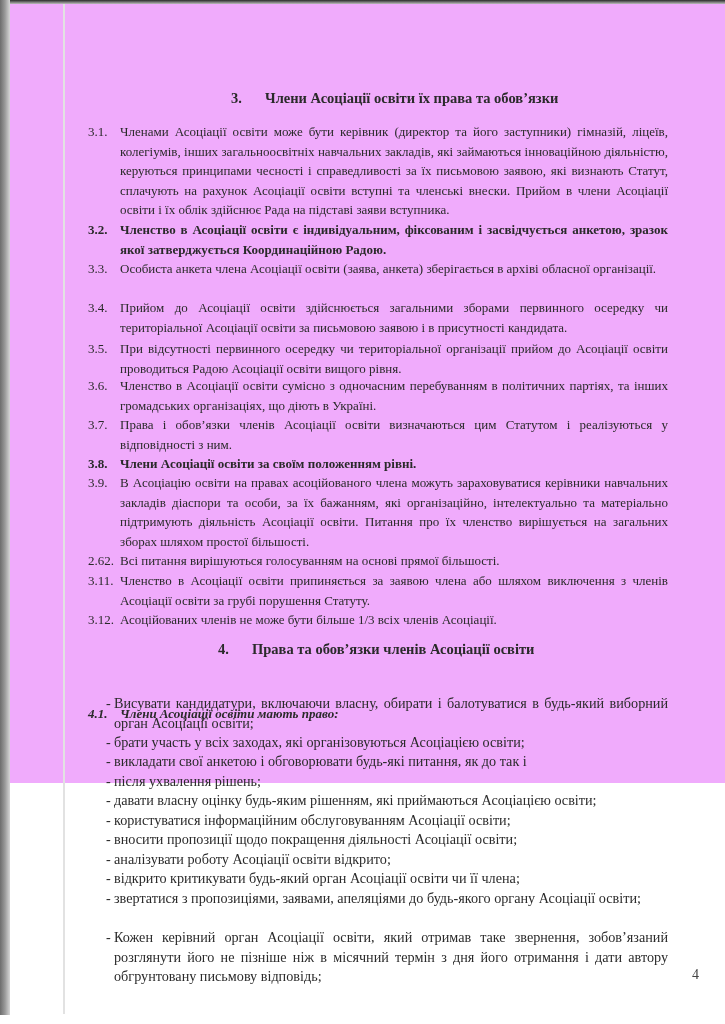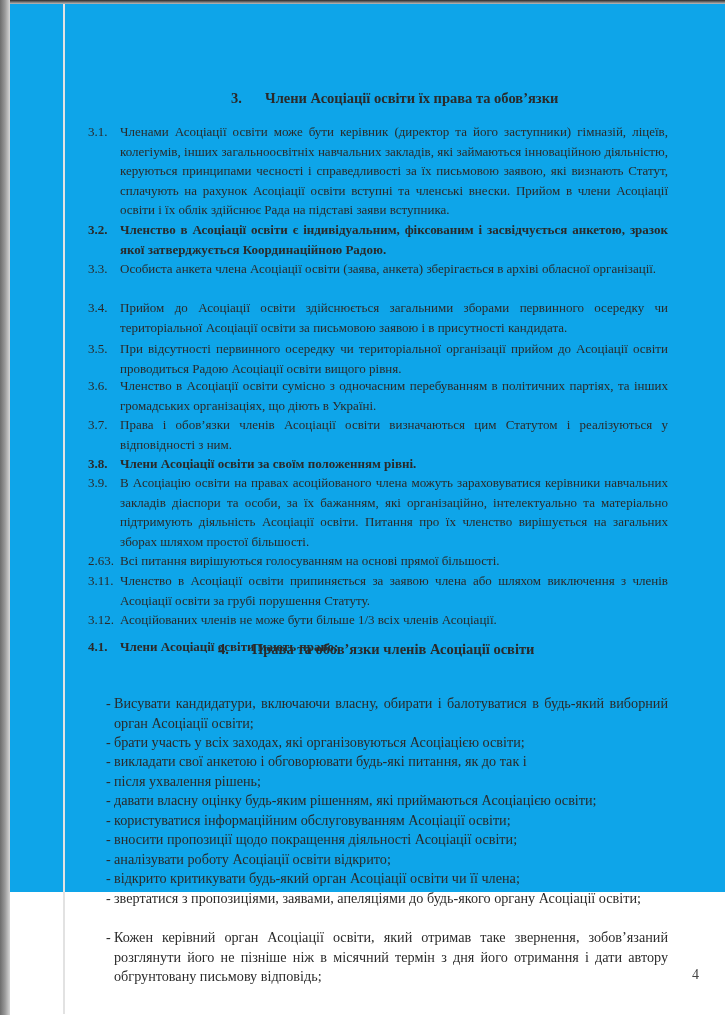--- a/index.html
+++ b/index.html
@@ -3,21 +3,21 @@
 <meta charset="utf-8">
 <style>
   html, body { margin: 0; padding: 0; }
   body {
     width: 725px; height: 1024px; overflow: hidden;
     background: #ffffff;
     font-family: "Liberation Serif", "DejaVu Serif", serif;
     color: #2a2a2a;
     position: relative;
   }
-  .page { position: absolute; left: 0; top: 0; width: 725px; height: 892px; background: #0ea5e9; }
+  .page { position: absolute; left: 0; top: 0; width: 725px; height: 783px; background: #f0abfc; }
   .scan-edge {
     position: absolute; left: 0; top: 0; width: 10px; height: 1015px;
     background: linear-gradient(to right, #6d6d6d 0%, #9a9a9a 50%, #d6d6d6 100%);
   }
   .scan-top {
     position: absolute; left: 0; top: 0; width: 725px; height: 4px;
     background: linear-gradient(to bottom, #2a2a2a, #bdbdbd);
   }
   .fold-line {
     position: absolute; left: 63px; top: 4px; width: 2px; height: 1010px;
@@ -88,37 +88,37 @@
     </div>
     <div class="item" style="top:454px;font-weight:bold;">
       <span class="n">3.8.</span>
       <span class="t">Члени Асоціації освіти за своїм положенням рівні.</span>
     </div>
     <div class="item" style="top:473px;">
       <span class="n">3.9.</span>
       <span class="t">В Асоціацію освіти на правах асоційованого члена можуть зараховуватися керівники навчальних закладів діаспори та особи, за їх бажанням, які організаційно, інтелектуально та матеріально підтримують діяльність Асоціації освіти. Питання про їх членство вирішується на загальних зборах шляхом простої більшості.</span>
     </div>
     <div class="item" style="top:551px;">
-      <span class="n">2.63.</span>
+      <span class="n">2.62.</span>
       <span class="t">Всі питання вирішуються голосуванням на основі прямої більшості.</span>
     </div>
     <div class="item" style="top:571px;">
       <span class="n">3.11.</span>
       <span class="t">Членство в Асоціації освіти припиняється за заявою члена або шляхом виключення з членів Асоціації освіти за грубі порушення Статуту.</span>
     </div>
     <div class="item" style="top:610px;">
       <span class="n">3.12.</span>
       <span class="t">Асоційованих членів не може бути більше 1/3 всіх членів Асоціації.</span>
     </div>
 
     <div class="section-title" style="left:130px; top:641px;">
       <span class="num">4.</span><span>Права та обов’язки членів Асоціації освіти</span>
     </div>
 
-    <div class="item" style="top:637px;">
+    <div class="item" style="top:704px;font-style:italic;">
       <span class="n" style="font-weight:bold;">4.1.</span>
       <span class="t bold">Члени Асоціації освіти мають право:</span>
     </div>
 
     <div class="bullet" style="top:694px;">
       <span class="d">-</span>
       <span class="t">Висувати кандидатури, включаючи власну, обирати і балотуватися в будь-який виборний орган Асоціації освіти;</span>
     </div>
     <div class="bullet" style="top:733px;">
       <span class="d">-</span>

